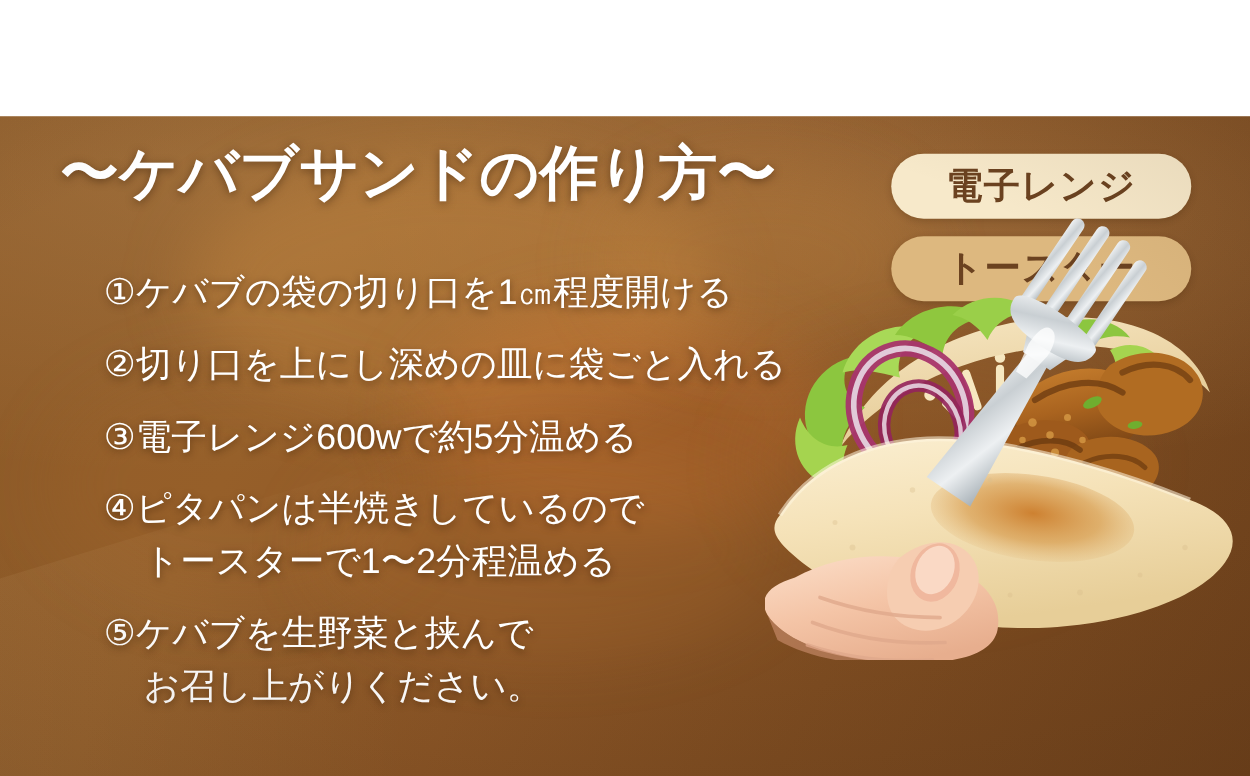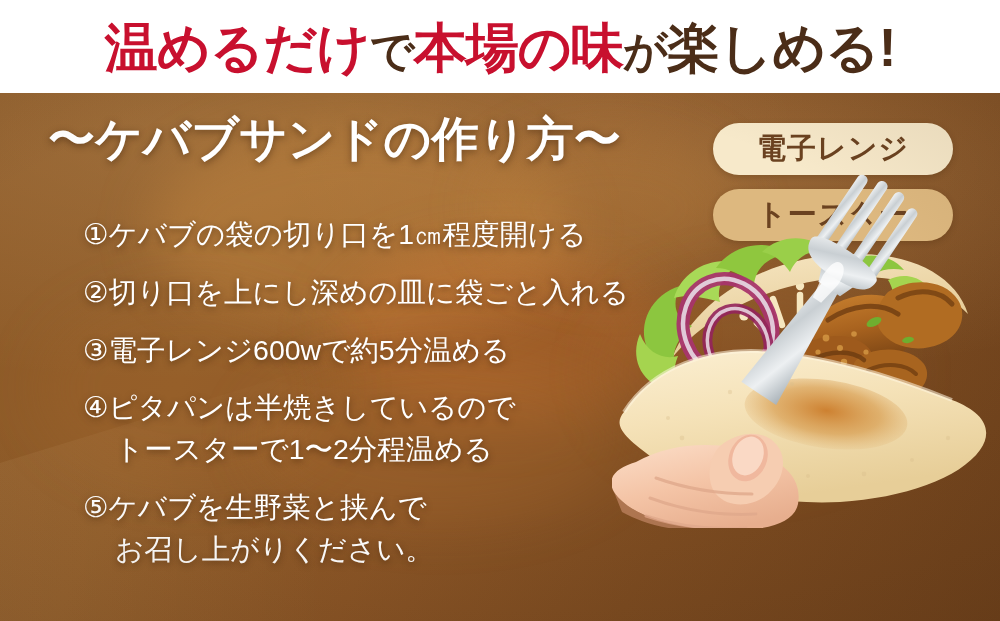--- a/index.html
+++ b/index.html
@@ -102,25 +102,20 @@
   .photo svg{display:block;}
 
   
   .sparkle{position:absolute;left:735px;top:283px;width:130px;height:62px;pointer-events:none;}
 </style>
 </head>
 <body>
 
 <div id="page">
 
-  <div class="header">
-    <div class="headline">
-      <span class="hl-red">温めるだけ</span><span class="hl-brown hl-sm">で</span><span class="hl-red">本場の味</span><span class="hl-brown hl-sm">が</span><span class="hl-brown">楽しめる!</span>
-    </div>
-  </div>
 
   <div class="body-wrap">
 
     <div class="wm wm1"></div>
     <div class="wm wm2"></div>
     <div class="wm wm3"></div>
     <div class="wm wm4"></div>
     <div class="wm wm5"></div>
     <div class="wm wm6"></div>
     <div class="diag"></div>

